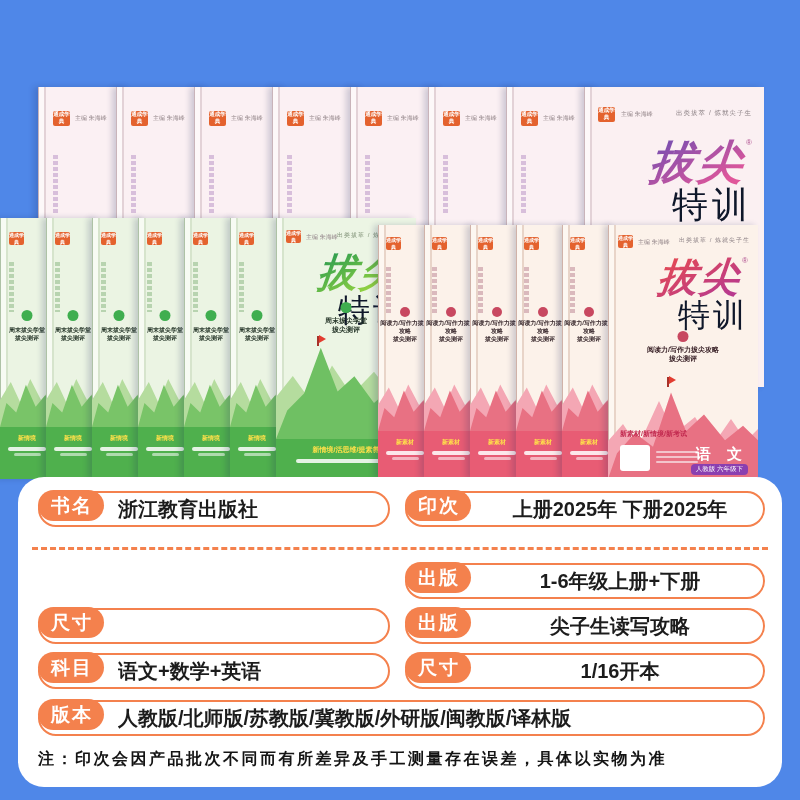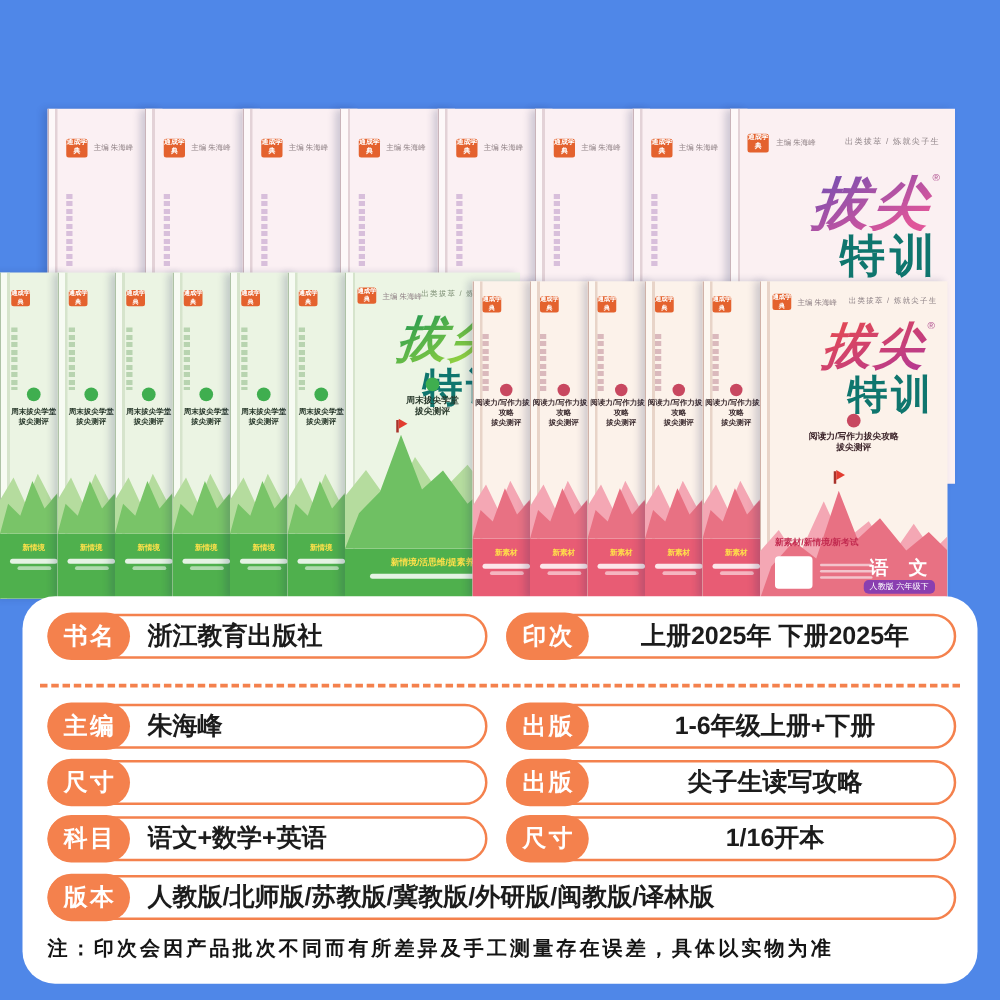--- a/index.html
+++ b/index.html
@@ -34,21 +34,21 @@
   .mtn { position:absolute; left:0; right:0; }
   .band { position:absolute; left:0; right:0; bottom:0; overflow:hidden; }
   .band-deco { margin:4px auto 0; height:4px; background:rgba(255,255,255,.85); border-radius:2px; width:72%; }
   .band-deco2 { margin:2px auto 0; height:3px; background:rgba(255,255,255,.55); border-radius:2px; width:50%; }
 
   
   .logo { position:absolute; text-align:right; line-height:1; }
   .logo-top { font-weight:900; font-style:italic; letter-spacing:2px;
     -webkit-background-clip:text; background-clip:text; color:transparent; display:inline-block; transform:skewX(-6deg); }
   .logo-reg { font-size:8px; vertical-align:top; color:#b05090; font-style:normal; }
-  .logo-bottom { font-weight:700; color:#0f766e; letter-spacing:2px; margin-top:2px; }
+  .logo-bottom { font-weight:400; color:#0f172a; letter-spacing:2px; margin-top:2px; }
   .grad-purple { background-image:linear-gradient(150deg,#7b4fb0 10%,#e0569a 85%); }
   .grad-green  { background-image:linear-gradient(150deg,#2f9e4f 10%,#9ed83f 85%); }
   .grad-red    { background-image:linear-gradient(150deg,#e04858 15%,#b83a8e 90%); }
 
   
   .row-pink { position:absolute; top:87px; left:38px; display:flex; z-index:1; }
   .book-pink { width:92px; height:300px; margin-right:-14px; background:#fbf0f3; }
   .book-pink .stamp { top:24px; left:15px; }
   .book-pink .editor { top:27px; left:37px; }
   .book-pink .vbar-pink { left:15px; top:68px; height:58px; }
@@ -127,21 +127,21 @@
   .rf-boxlines div { height:2px; background:#f3c4cc; margin-bottom:3px; border-radius:1px; }
   .rf-subject { position:absolute; bottom:15px; right:10px; font-size:15px; font-weight:900;
     color:#fff; letter-spacing:6px; text-indent:6px; white-space:nowrap; }
   .rf-badge { position:absolute; bottom:4px; right:10px; background:#8a3fb0; color:#fff;
     font-size:6.5px; padding:1px 5px; border-radius:4px; white-space:nowrap; }
 
   
   .card { position:absolute; left:18px; top:477px; width:764px; height:310px; background:#ffffff;
     border-radius:26px; z-index:10; }
   .pill { position:absolute; height:36px; border:2px solid #f4814d; border-radius:20px; background:#fff; }
-  .pill-label { position:absolute; left:-2px; top:-3px; height:38px; min-width:66px; padding:0 8px;
+  .pill-label { position:absolute; left:-2px; top:-3px; height:31px; min-width:66px; padding:0 8px;
     background:#f4814d; border-radius:21px; color:#fff; font-size:19px; font-weight:700;
     display:flex; align-items:center; justify-content:center; letter-spacing:2px; text-indent:2px; }
   .pill-value { margin-left:78px; margin-right:8px; line-height:32px; font-size:20px; color:#1c1c1c;
     font-weight:600; white-space:nowrap; overflow:hidden; }
   .pos-l { left:20px; width:352px; }
   .pos-r { left:387px; width:360px;text-align:center; }
   .row-1 { top:14px; } .row-2 { top:86px; } .row-3 { top:131px; } .row-4 { top:176px; } .row-5 { top:223px; }
   .pill-full { left:20px; width:727px; }
   .dash-sep { position:absolute; top:70px; left:14px; right:14px; border-top:3px dashed #f4814d; }
   .card-note { position:absolute; top:272px; left:20px; right:12px; font-size:16px; font-weight:600;
@@ -505,24 +505,20 @@
       <div class="pill-label">书名</div>
       <div class="pill-value">浙江教育出版社</div>
     </div>
     <div class="pill pos-r row-1">
       <div class="pill-label">印次</div>
       <div class="pill-value">上册2025年 下册2025年</div>
     </div>
 
     <div class="dash-sep"></div>
 
-    <div class="pill pos-l row-2">
-      <div class="pill-label">主编</div>
-      <div class="pill-value">朱海峰</div>
-    </div>
     <div class="pill pos-r row-2">
       <div class="pill-label">出版</div>
       <div class="pill-value">1-6年级上册+下册</div>
     </div>
 
     <div class="pill pos-l row-3">
       <div class="pill-label">尺寸</div>
     </div>
     <div class="pill pos-r row-3">
       <div class="pill-label">出版</div>

